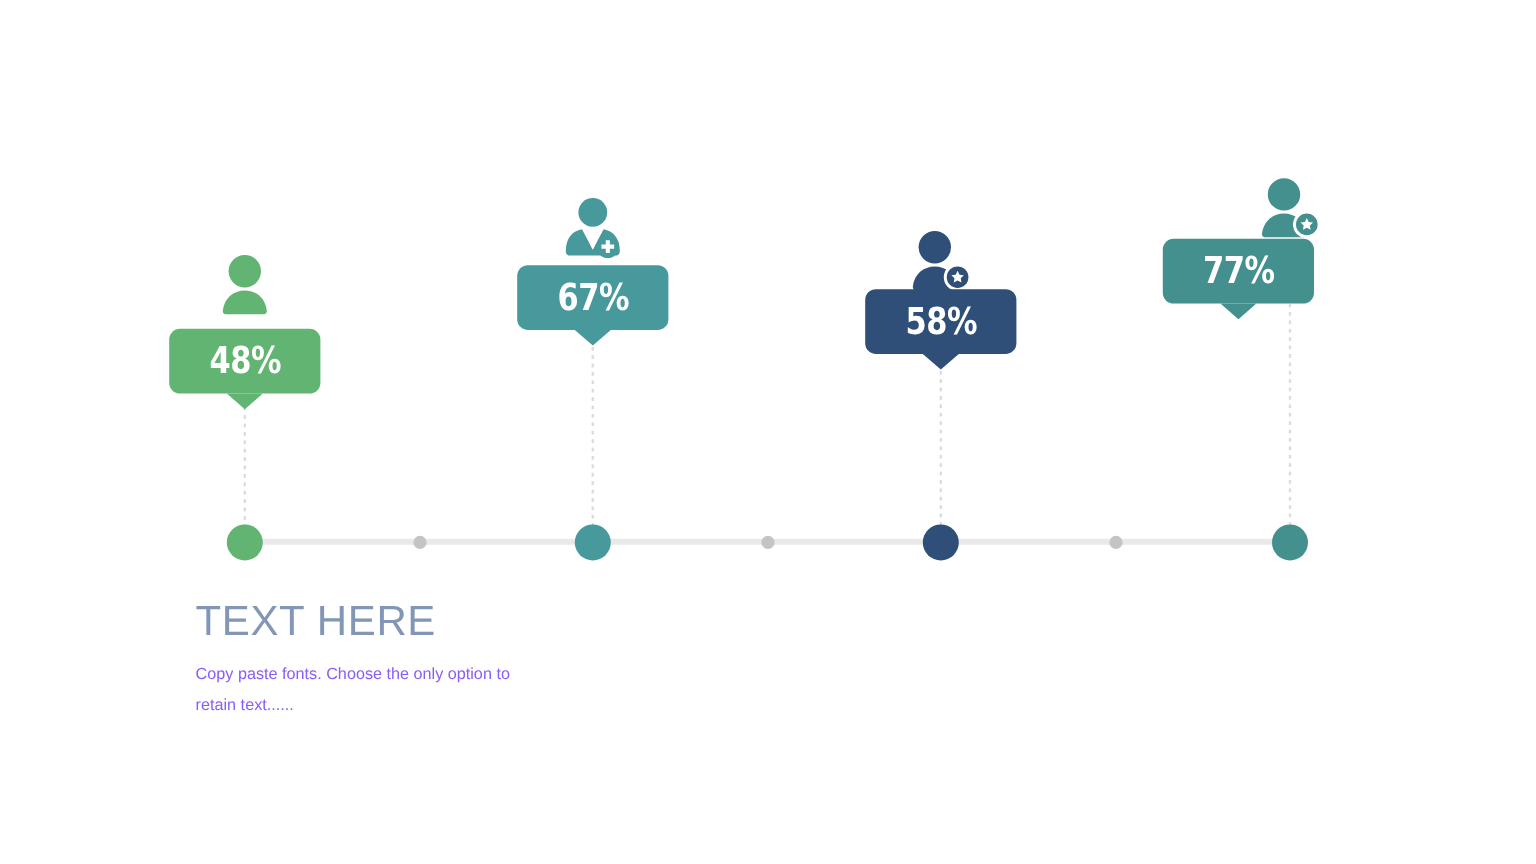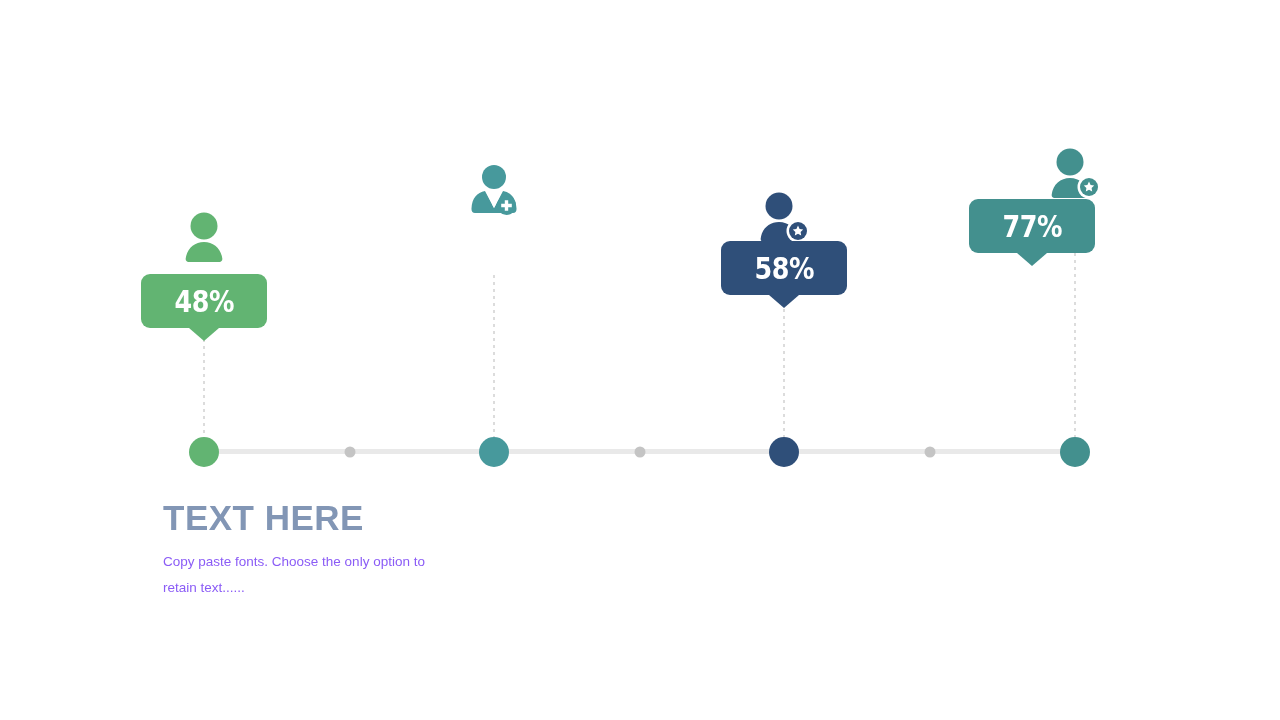--- a/index.html
+++ b/index.html
@@ -99,21 +99,21 @@
 
   
   .caption {
     position: absolute;
     left: 163px;
     top: 498px;
     width: 430px;
   }
   .caption-title {
     font-family: "Liberation Sans", sans-serif;
-    font-weight: bold;
+    font-weight: normal;
     font-size: 35px;
     letter-spacing: 0.5px;
     color: #8296b5;
     line-height: 1.12;
     margin: 0;
   }
   .caption-body {
     font-family: "Liberation Sans", sans-serif;
     font-size: 13.5px;
     color: #8b5cf6;
@@ -150,20 +150,24 @@
     <svg width="50" height="54" viewBox="0 0 50 54">
       <circle cx="25" cy="13" r="12" fill="#47999c"></circle>
       <path d="M16 27C8 28.5 3 34 2.5 44.5 2.3 47.3 3.6 49 6 49h38c2.4 0 3.7-1.7 3.5-4.5C47 34 42 28.5 34 27l-9 17z" fill="#47999c"></path>
       <path d="M16.5 26.8 25 44l8.5-17.2-4-1.3L25 33l-4.5-7.5z" fill="#ffffff"></path>
       <path d="M22.6 30.6h4.8l-1 10.2c-.1 1-.7 1.6-1.4 1.6s-1.3-.6-1.4-1.6l-1-10.2z" fill="#ffffff"></path>
       <circle cx="37.5" cy="41.5" r="9.5" fill="#47999c"></circle>
       <path d="M35.8 36.2h3.4v3.6h3.6v3.4h-3.6v3.6h-3.4v-3.6h-3.6v-3.4h3.6z" fill="#ffffff"></path>
     </svg>
   </div>
   <div class="stem" style="left:494px; top:275px; height:163px;"></div>
+  <div class="badge" style="left:494px; top:221px; width:126px; height:54px; background:#47999c;">
+    <span class="badge-value">67%</span>
+    <span class="badge-tail" style="border-top:13px solid #47999c;"></span>
+  </div>
   <div class="node-dot" style="left:494px; top:452px; background:#47999c;"></div>
 
   <div class="person-icon" style="left:784px; top:192px;">
     <svg width="52" height="50" viewBox="0 0 52 50">
       <circle cx="21" cy="14" r="13.5" fill="#2f4f79"></circle>
       <path d="M21 30c-9.5 0-17 6.4-18.3 16.5C2.4 48.5 3.6 50 5.6 50h30.8c2 0 3.2-1.5 2.9-3.5C38 36.4 30.5 30 21 30z" fill="#2f4f79"></path>
       <circle cx="40" cy="39" r="11.5" fill="#ffffff"></circle>
       <circle cx="40" cy="39" r="9" fill="#2f4f79"></circle>
       <path d="M40 33.6l1.6 3.3 3.6.5-2.6 2.5.6 3.6-3.2-1.7-3.2 1.7.6-3.6-2.6-2.5 3.6-.5z" fill="#ffffff"></path>
     </svg>

